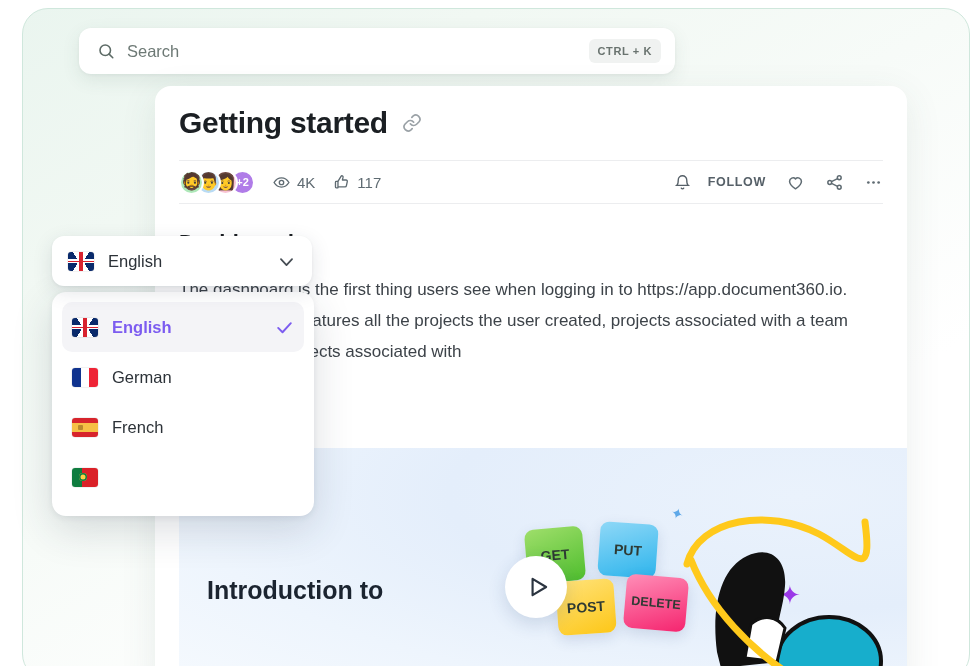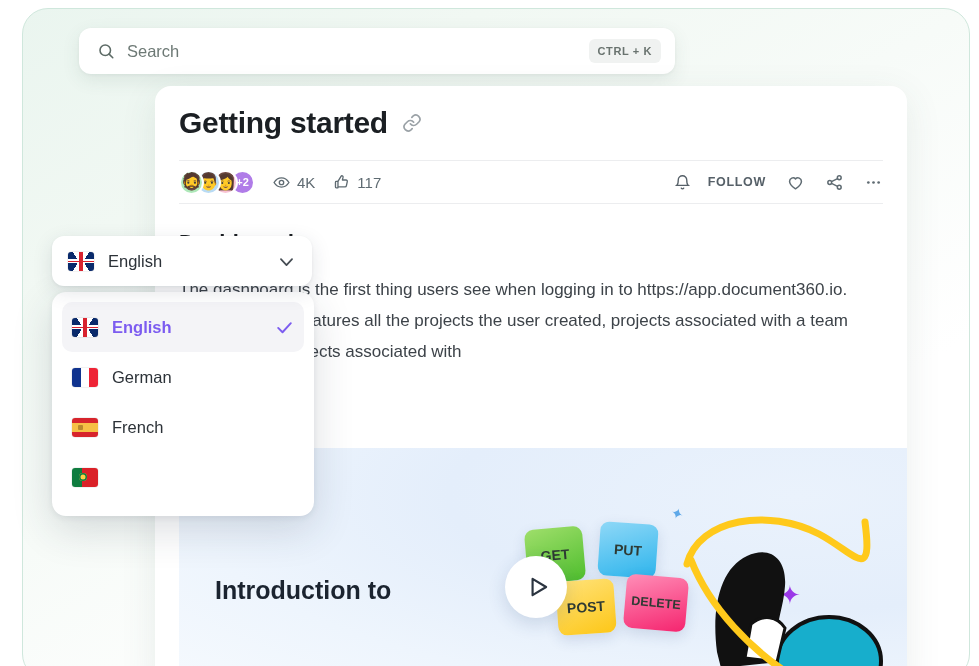--- a/index.html
+++ b/index.html
@@ -168,21 +168,21 @@
     left: 24px;
     right: 0;
     top: 362px;
     height: 238px;
     background:
       radial-gradient(120% 120% at 85% 20%, #eaf2fc 0%, #e4eefb 40%, #eef5fd 70%, #f6fafe 100%);
     overflow: hidden;
   }
   .video-title {
     position: absolute;
-    left: 36px;
+    left: 28px;
     top: 128px;
     font-size: 25px;
     font-weight: 700;
     color: #1b2430;
   }
   .play-btn {
     position: absolute;
     left: 326px;
     top: 108px;
     width: 62px; height: 62px;

